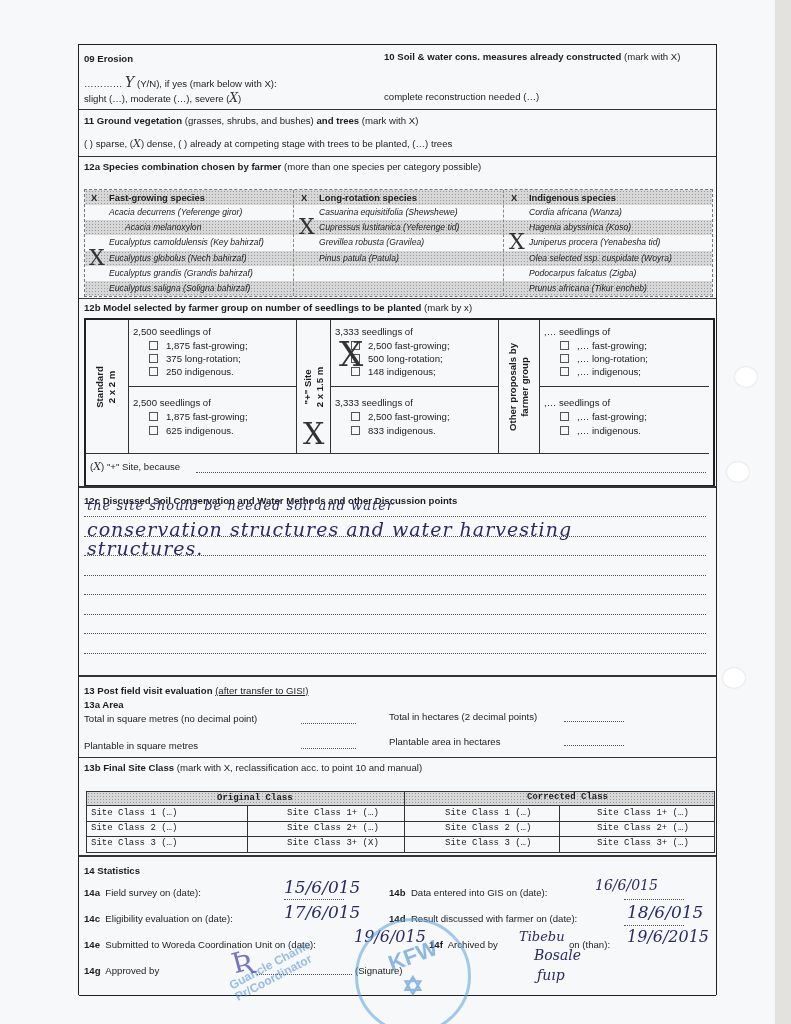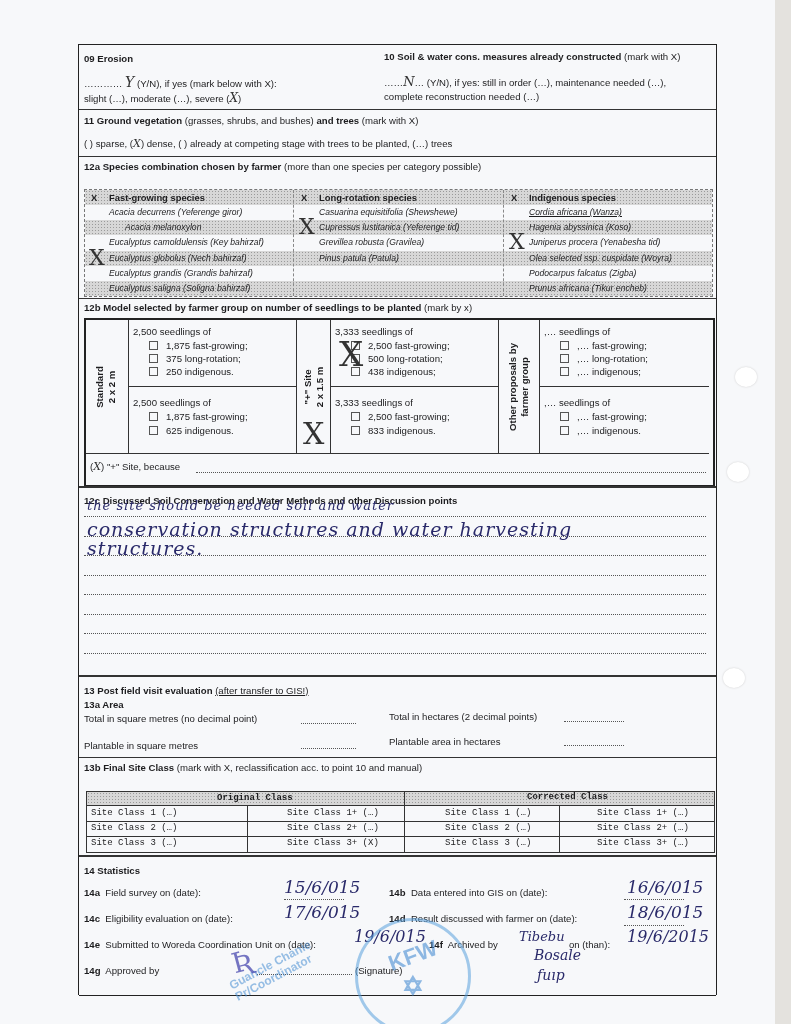--- a/index.html
+++ b/index.html
@@ -74,24 +74,20 @@
       <span class="hand" style="position:relative;font-size:14px;color:#333">Y</span>
       <span>(Y/N), if yes (mark below with X):</span>
     </div>
     <div class="t" style="left:5px;top:46px">
       <span>slight (…), moderate (…), severe (</span><span class="hand" style="position:relative;font-size:12px;color:#333">X</span><span>)</span>
     </div>
 
     <div class="t" style="left:305px;top:6px">
       <span class="b">10 Soil &amp; water cons. measures already constructed</span>
       <span>(mark with X)</span>
-    </div>
-    <div class="t" style="left:305px;top:29px">
-      <span>……</span><span class="hand" style="position:relative;font-size:13px;color:#333">N</span><span>…</span>
-      <span>(Y/N), if yes: still in order (…), maintenance needed (…),</span>
     </div>
     <div class="t" style="left:305px;top:46px">complete reconstruction needed (…)</div>
   </div>
 
   <div class="sec" style="top:64px;height:47px">
     <div class="t" style="left:5px;top:6px">
       <span class="b">11 Ground vegetation</span>
       <span>(grasses, shrubs, and bushes)</span>
       <span class="b">and trees</span>
       <span>(mark with X)</span>
@@ -128,21 +124,21 @@
       <div class="sp-cell" style="left: 24px; top: 92.8571px;">Eucalyptus saligna (Soligna bahirzaf)</div>
       <div class="sp-cell sp-head" style="left: 216px; top: 2px;">X</div>
       <div class="sp-cell sp-head" style="left: 234px; top: 2px;">Long-rotation species</div>
       <div class="sp-cell" style="left: 234px; top: 17.1429px;">Casuarina equisitifolia (Shewshewe)</div>
       <div class="sp-cell" style="left: 234px; top: 32.2857px;">Cupressus lustitanica (Yeferenge tid)</div>
       <div class="hand" style="left: 214px; top: 24.2857px; font-size: 22px; font-style: normal; color: rgb(51, 51, 51);">X</div>
       <div class="sp-cell" style="left: 234px; top: 47.4286px;">Grevillea robusta (Gravilea)</div>
       <div class="sp-cell" style="left: 234px; top: 62.5714px;">Pinus patula (Patula)</div>
       <div class="sp-cell sp-head" style="left: 426px; top: 2px;">X</div>
       <div class="sp-cell sp-head" style="left: 444px; top: 2px;">Indigenous species</div>
-      <div class="sp-cell" style="left: 444px; top: 17.1429px; text-decoration: underline;">Cordia africana (Wanza)</div>
+      <div class="sp-cell" style="left: 444px; top: 17.1429px;">Cordia africana (Wanza)</div>
       <div class="sp-cell" style="left: 444px; top: 32.2857px;">Hagenia abyssinica (Koso)</div>
       <div class="sp-cell" style="left: 444px; top: 47.4286px;">Juniperus procera (Yenabesha tid)</div>
       <div class="hand" style="left: 424px; top: 39.4286px; font-size: 22px; font-style: normal; color: rgb(51, 51, 51);">X</div>
       <div class="sp-cell" style="left: 444px; top: 62.5714px;">Olea selected ssp. cuspidate (Woyra)</div>
       <div class="sp-cell" style="left: 444px; top: 77.7143px;">Podocarpus falcatus (Zigba)</div>
       <div class="sp-cell" style="left: 444px; top: 92.8571px;">Prunus africana (Tikur encheb)</div>
     </div>
 
   <div class="sec" style="top:253px;height:188px;border-top:1.6px solid #333">
     <div class="t" style="left:5px;top:3px">
@@ -175,21 +171,21 @@
       <div class="vtext" style="left:-48px;top:55px;width:130px">
         <div>"+" Site</div>
         <div>2 x 1.5 m</div>
       </div>
       <div class="hand" style="left:6px;top:96px;font-size:30px;color:#333;font-style:normal">X</div>
     </div>
     <div class="mcell" style="left:245px;top:0;width:167px;height:66px">
       <div class="ml" style="left:4px;top:6px">3,333 seedlings of</div>
       <div class="ml" style="left:20px;top:20px"><span class="box"></span><span>2,500 fast-growing;</span></div>
       <div class="ml" style="left:20px;top:33px"><span class="box"></span><span>500 long-rotation;</span></div>
-      <div class="ml" style="left:20px;top:46px"><span class="box"></span><span>438 indigenous;</span></div>
+      <div class="ml" style="left:20px;top:46px"><span class="box"></span><span>148 indigenous;</span></div>
       <div class="hand" style="left:8px;top:14px;font-size:34px;color:#333;font-style:normal">X</div>
     </div>
     <div class="mcell" style="left:245px;top:67px;width:167px;height:66px">
       <div class="ml" style="left:4px;top:10px">3,333 seedlings of</div>
       <div class="ml" style="left:20px;top:24px"><span class="box"></span><span>2,500 fast-growing;</span></div>
       <div class="ml" style="left:20px;top:38px"><span class="box"></span><span>833 indigenous.</span></div>
     </div>
 
     <div class="mcell" style="left:413px;top:0;width:40px;height:133px">
       <div class="vtext" style="left:-45px;top:55px;width:130px">
@@ -279,21 +275,21 @@
 
   <div class="sec" style="top:812px;height:138px;border-bottom:none">
     <div class="t b" style="left:5px;top:8px">14 Statistics</div>
 
     <div class="t" style="left:5px;top:30px"><span class="b">14a</span>&nbsp; <span>Field survey on (date):</span></div>
     <div class="dots" style="left:205px;top:42px;width:60px"></div>
     <div class="hand" style="left:205px;top:20px;font-size:17px">15/6/015</div>
 
     <div class="t" style="left:310px;top:30px"><span class="b">14b</span>&nbsp; <span>Data entered into GIS on (date):</span></div>
     <div class="dots" style="left:545px;top:42px;width:60px"></div>
-    <div class="hand" style="left:548px;top:20px;font-size:17px">16/6/015</div>
+    <div class="hand" style="left:516px;top:20px;font-size:14px">16/6/015</div>
 
     <div class="t" style="left:5px;top:56px"><span class="b">14c</span>&nbsp; <span>Eligibility evaluation on (date):</span></div>
     <div class="hand" style="left:205px;top:45px;font-size:17px">17/6/015</div>
 
     <div class="t" style="left:310px;top:56px"><span class="b">14d</span>&nbsp; <span>Result discussed with farmer on (date):</span></div>
     <div class="dots" style="left:545px;top:68px;width:60px"></div>
     <div class="hand" style="left:548px;top:45px;font-size:17px">18/6/015</div>
 
     <div class="t" style="left:5px;top:82px"><span class="b">14e</span>&nbsp; <span>Submitted to Woreda Coordination Unit on (date):</span></div>
     <div class="hand" style="left:275px;top:70px;font-size:16px">19/6/015</div>

